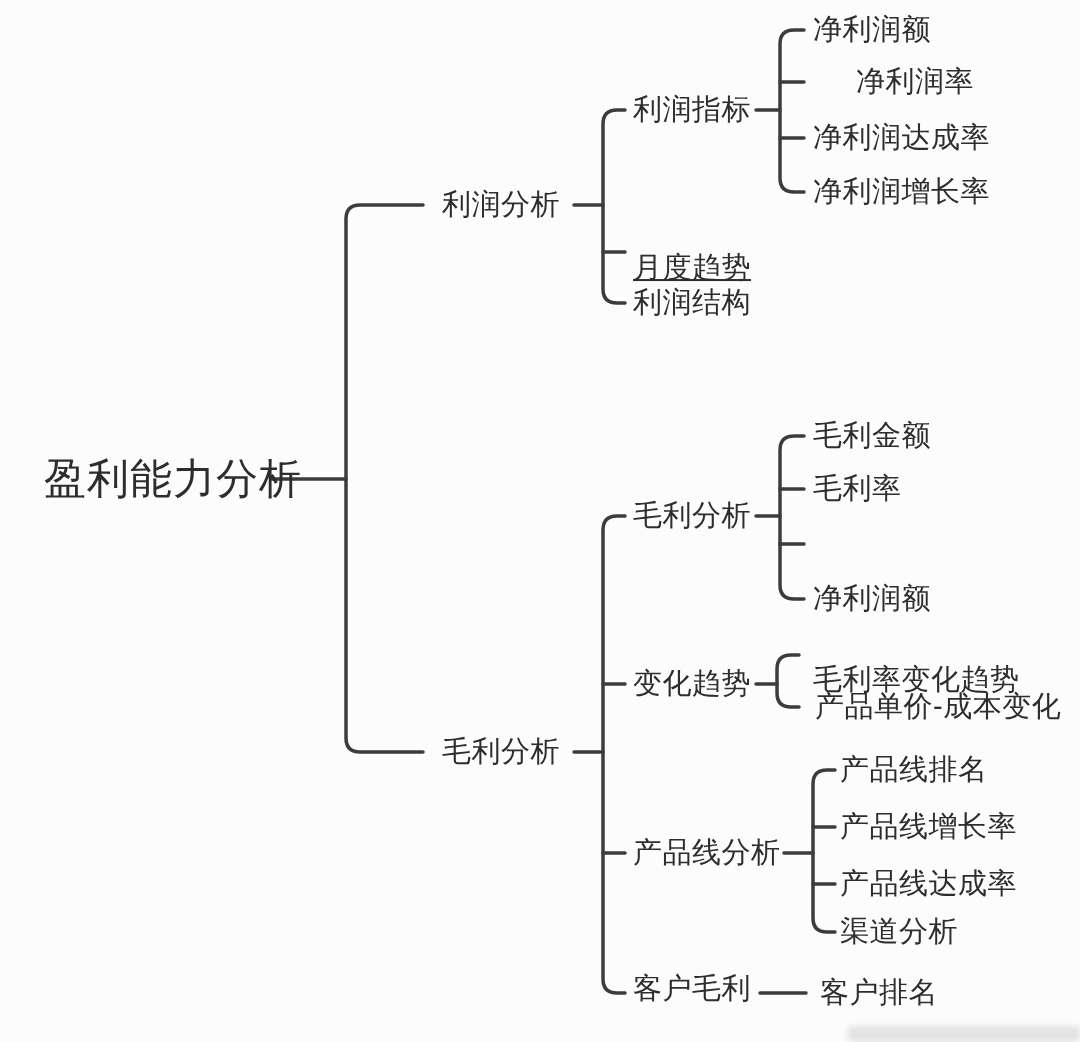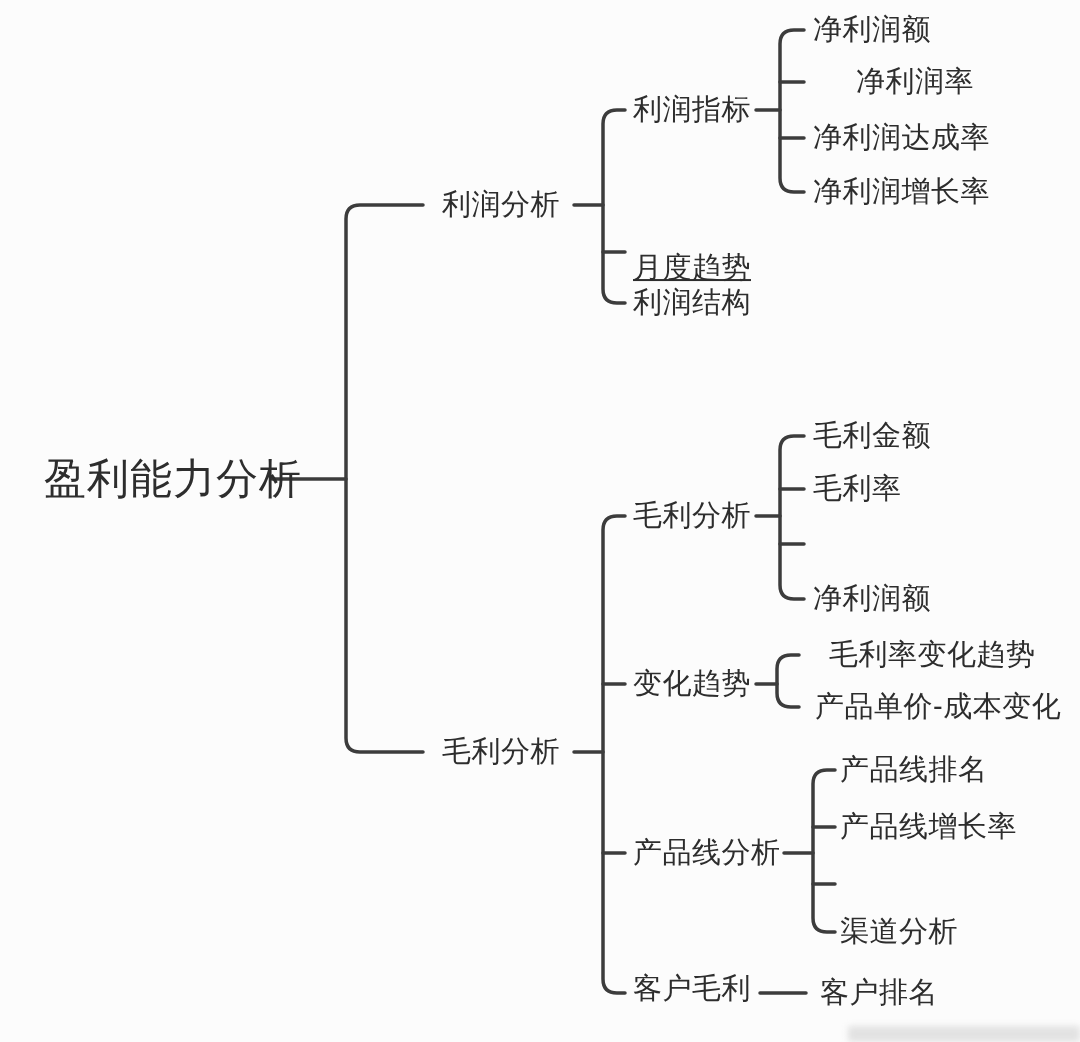--- a/index.html
+++ b/index.html
@@ -111,24 +111,25 @@
 
   <div class="node branch" style="left:633px; top:516px;">毛利分析</div>
   <div class="node branch" style="left:633px; top:684px;">变化趋势</div>
   <div class="node branch" style="left:633px; top:853px;">产品线分析</div>
   <div class="node branch" style="left:633px; top:989px;">客户毛利</div>
 
   <div class="node leaf" style="left:813px; top:436px;text-align:right;">毛利金额</div>
   <div class="node leaf" style="left:813px; top:489px;">毛利率</div>
   <div class="node leaf" style="left:813px; top:599px;">净利润额</div>
 
-  <div class="node leaf" style="left:813px; top:655px;margin-left:16px;">毛利率变化趋势</div>
+  <div class="node leaf" style="left:813px; top:680px;">毛利率变化趋势</div>
   <div class="node leaf" style="left:815px; top:707px;">产品单价-成本变化</div>
 
   <div class="node leaf" style="left:840px; top:770px;">产品线排名</div>
   <div class="node leaf" style="left:840px; top:827px;">产品线增长率</div>
+  <div class="node leaf" style="left:840px; top:884px;">产品线达成率</div>
   <div class="node leaf" style="left:840px; top:932px;">渠道分析</div>
 
   <div class="node leaf" style="left:820px; top:993px;">客户排名</div>
 
   <div class="watermark-remnant"></div>
 
 </div>
 
 </body></html>

